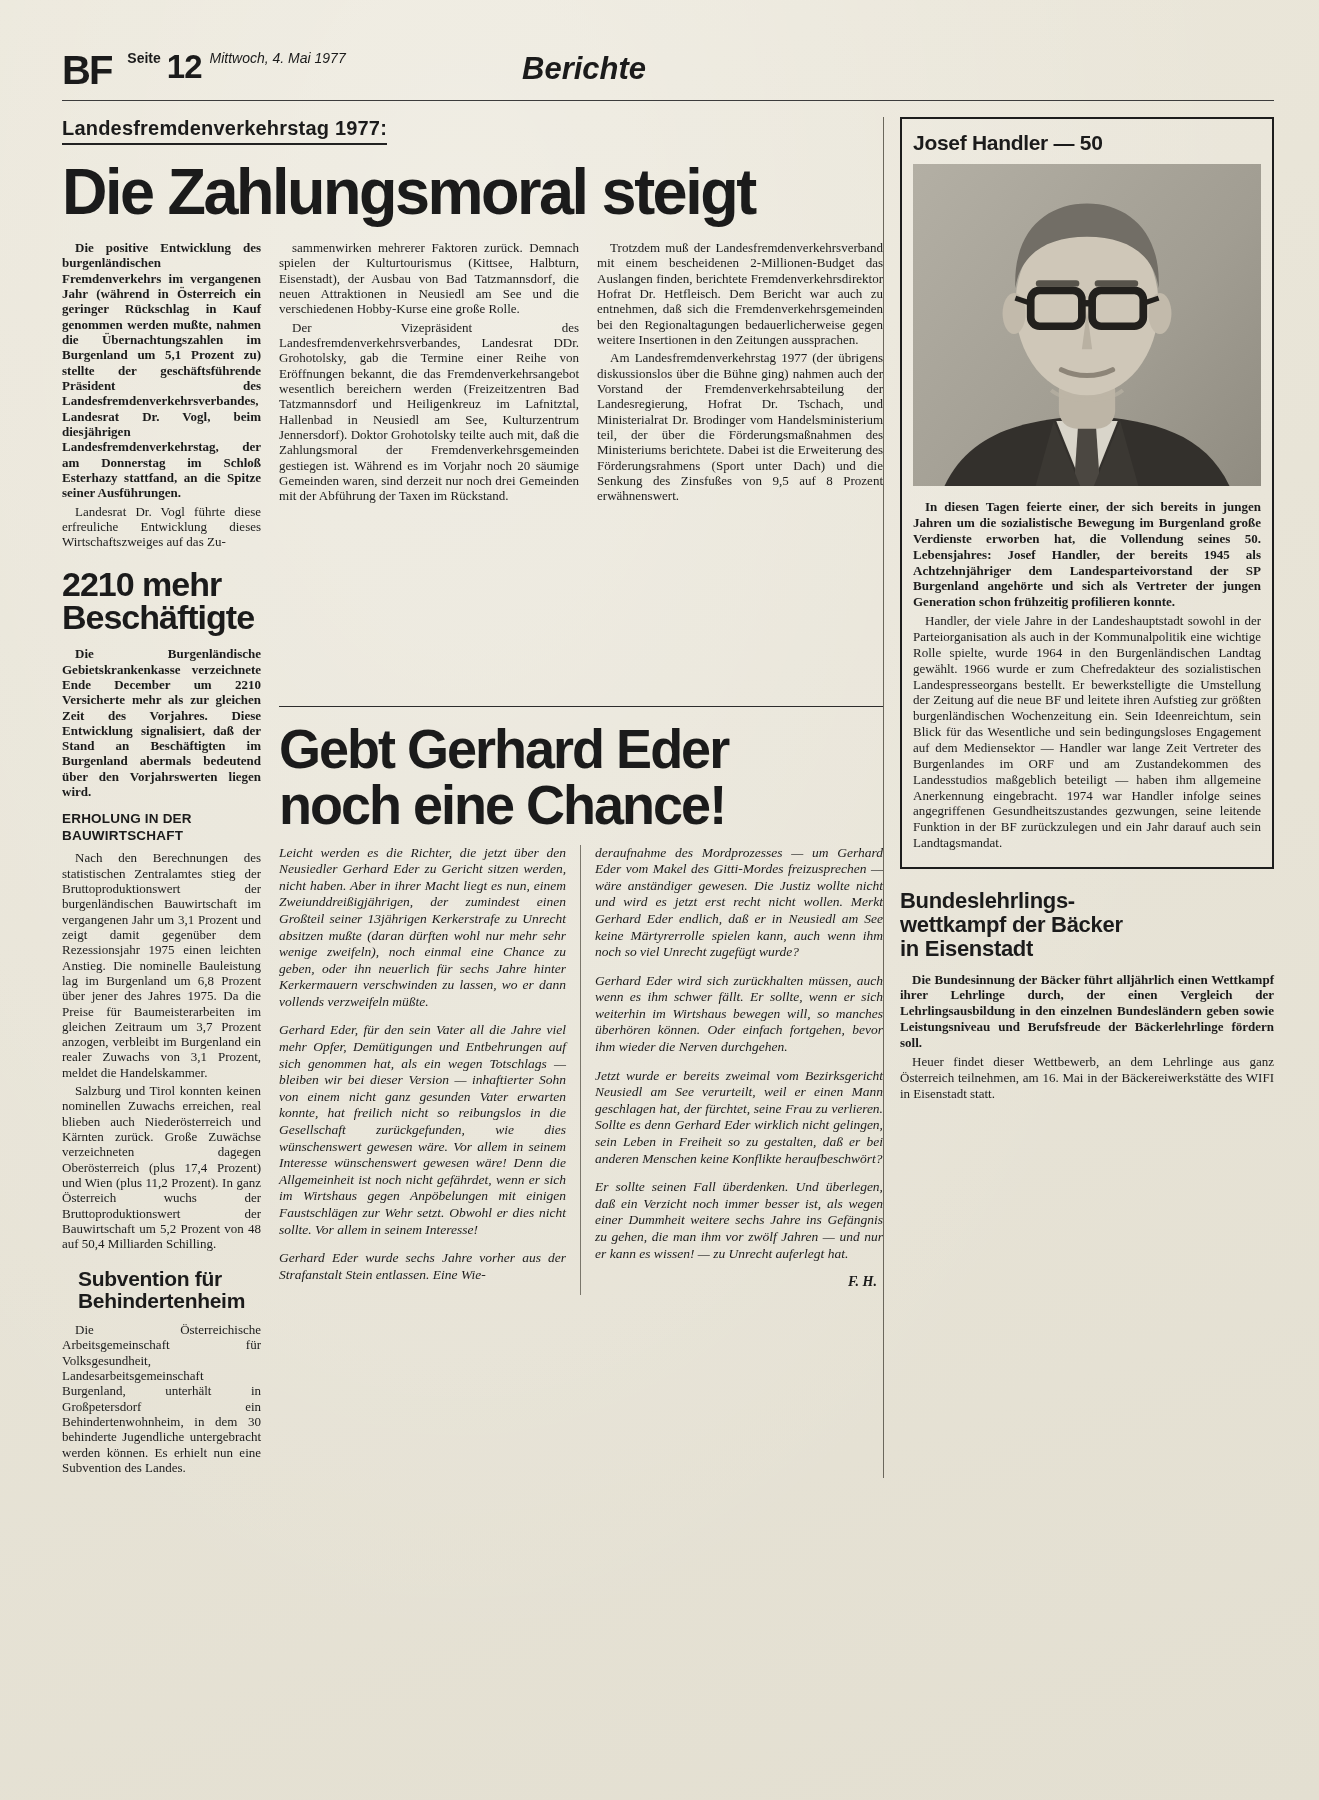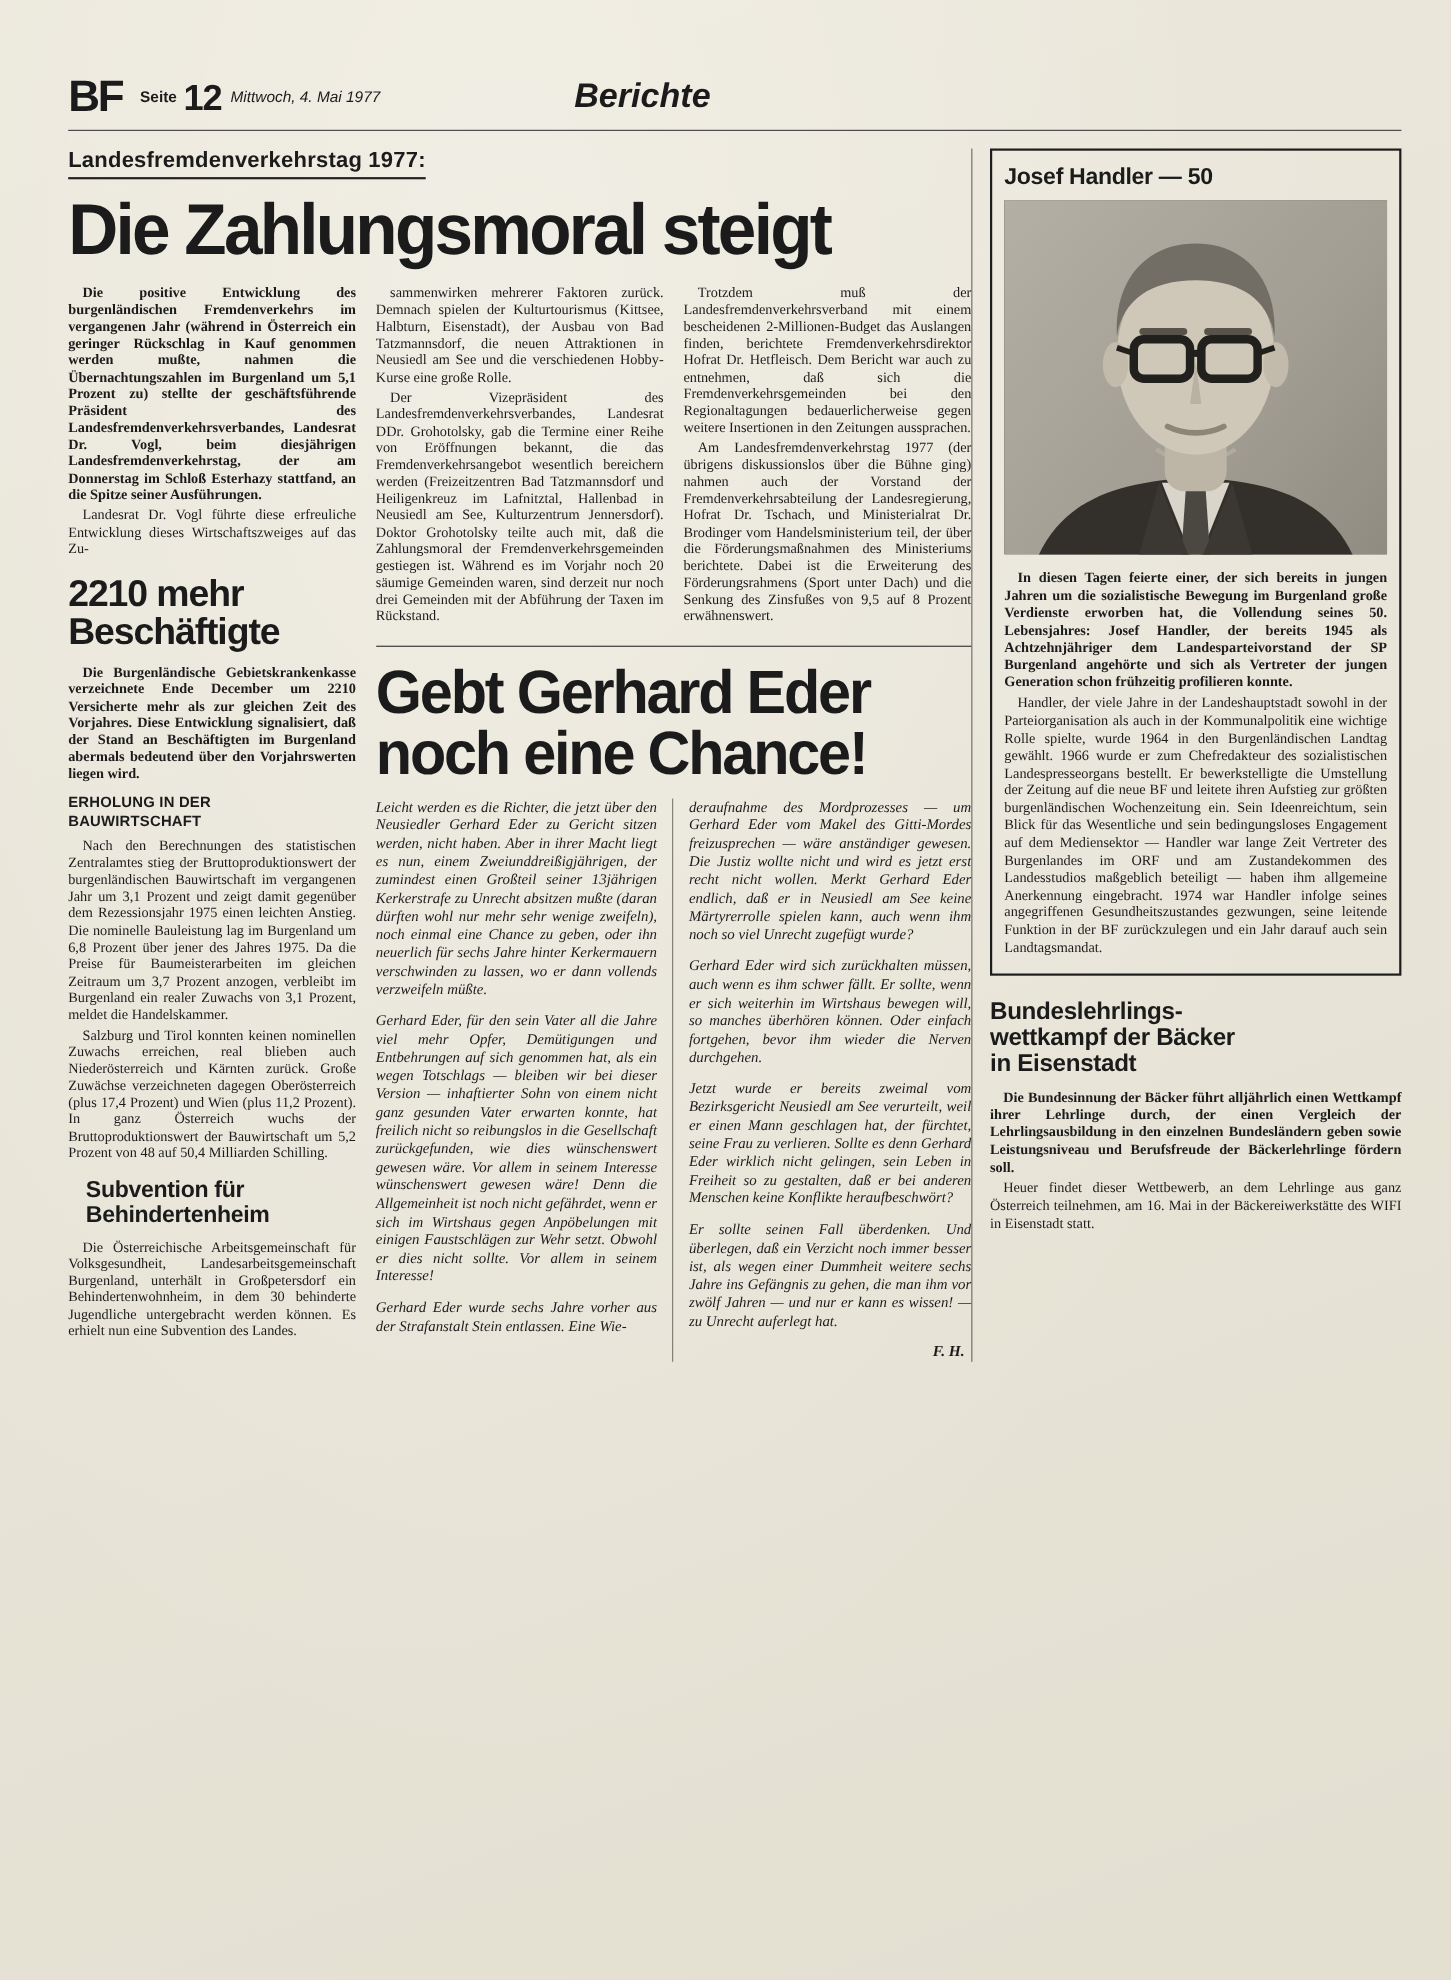--- a/index.html
+++ b/index.html
@@ -7,36 +7,36 @@
   .page {
     width:1319px; height:1800px; margin:0 auto; position:relative; overflow:hidden;
     background: radial-gradient(ellipse at 35% 15%, rgba(255,255,255,.30), transparent 65%),
                 linear-gradient(160deg, #ebe7da 0%, #e7e3d6 55%, #e3dfd1 100%);
     color:#1b1b1b;
     font-family:"Liberation Serif", serif;
     padding:50px 45px 40px 62px;
   }
 
   
-  .masthead { position:relative; display:flex; align-items:center; border-bottom:1.5px solid #3c3c3c; padding-bottom:10px;margin-top:18px; }
+  .masthead { position:relative; display:flex; align-items:flex-start; border-bottom:1.5px solid #3c3c3c; padding-bottom:10px; }
   .bf { font:900 40px/1 "Liberation Sans", sans-serif; letter-spacing:-2px; }
   .seite { font:700 14px "Liberation Sans", sans-serif; margin-left:16px; }
   .pnum { font:700 33px/1 "Liberation Sans", sans-serif; margin-left:6px; letter-spacing:-1px; }
   .pdate { font:italic 400 14px "Liberation Sans", sans-serif; margin-left:8px; }
   .section { position:absolute; left:460px; bottom:16px; font:italic 700 31px/1 "Liberation Sans", sans-serif; letter-spacing:0; }
 
   
   .content { display:flex; margin-top:16px; }
   .main { flex:0 0 822px; border-right:1px solid #6b675c; }
   .aside { flex:1 1 auto; padding-left:16px; }
 
   .kicker { display:inline-block; font:700 20px "Liberation Sans", sans-serif; border-bottom:2px solid #222; padding-bottom:3px; letter-spacing:.2px; }
   .headline { font:700 63px/1 "Liberation Sans", sans-serif; letter-spacing:-2.5px; margin:14px 0 18px; transform:scaleY(1.04); transform-origin:left top; }
 
-  .cols { display:grid; grid-template-columns:repeat(3, 1fr); column-gap:18px; }
+  .cols { display:grid; grid-template-columns:repeat(1, 1fr); column-gap:18px; }
   .col1 { grid-column:1; grid-row:1 / 3; }
   .c2 { grid-column:2; grid-row:1; }
   .c3 { grid-column:3; grid-row:1; }
 
   p.body { font-size:13px; line-height:1.18; text-align:justify; text-indent:13px; margin-bottom:3px; hyphens:auto; }
   p.bold { font-weight:700; }
 
   .subhead-big { font:700 34px/0.98 "Liberation Sans", sans-serif; letter-spacing:-1px; white-space:pre-line; margin:18px 0 12px; }
   .subhead-caps { font:700 13.5px/1.25 "Liberation Sans", sans-serif; white-space:pre-line; margin:12px 0 5px; letter-spacing:.2px; }
   .subhead-med { font:700 21px/1.08 "Liberation Sans", sans-serif; white-space:pre-line; margin:16px 16px 9px; letter-spacing:-.3px; }

